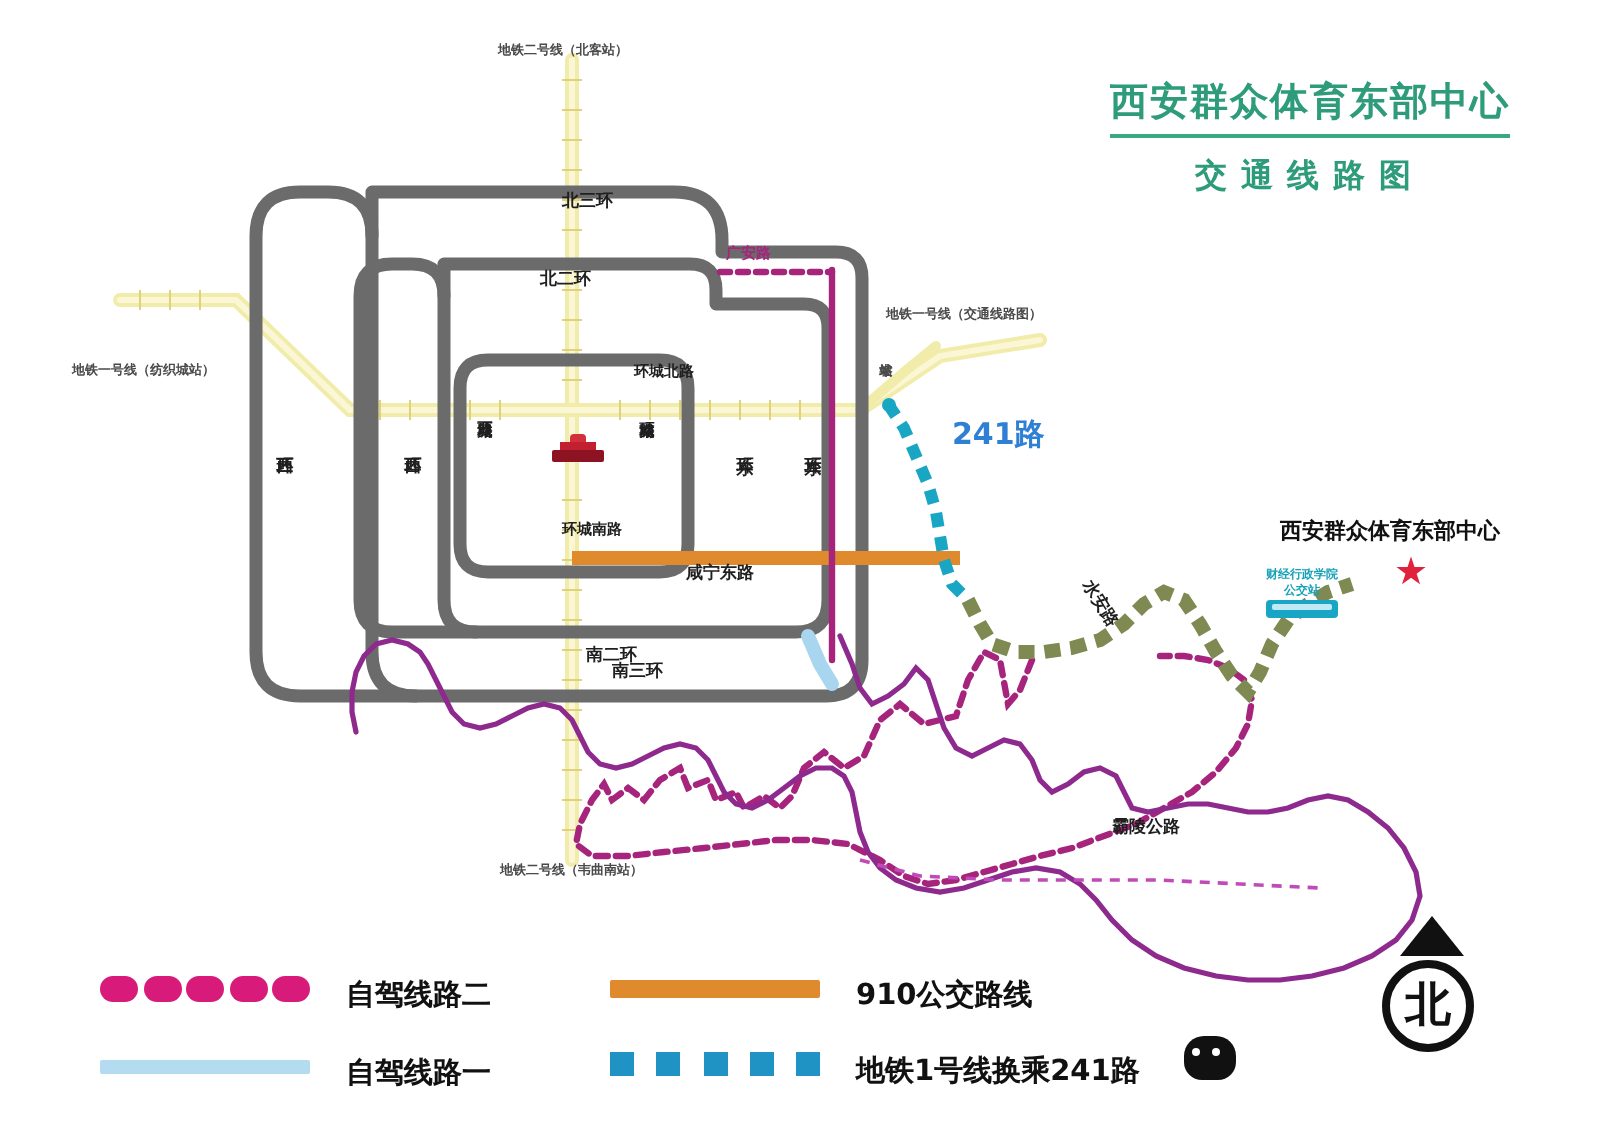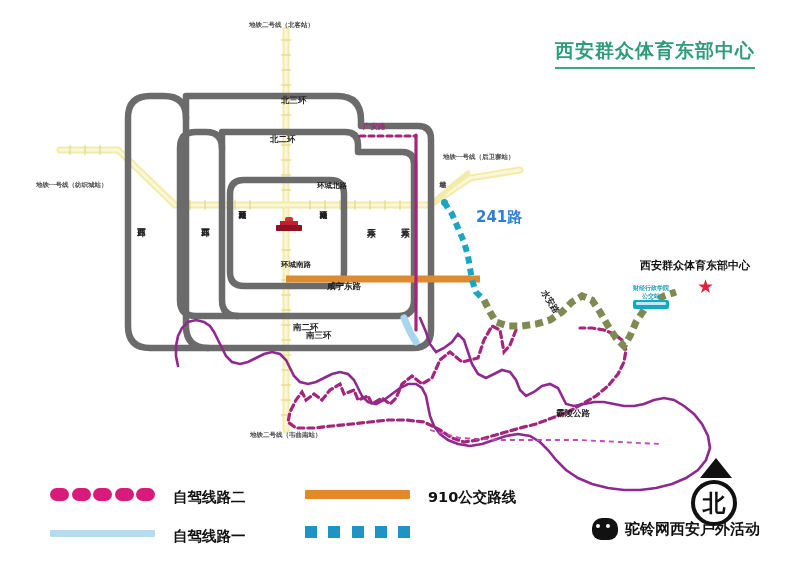--- a/index.html
+++ b/index.html
@@ -248,20 +248,21 @@
     </g>
 
     <g fill="none" stroke="#c04bb8" stroke-width="1.8">
       <path d="M430,430 L460,438 L500,440 L540,440 L580,440 L620,442 L660,444" stroke-dasharray="5 4"></path>
     </g>
 
   </svg>
 
   <div id="title-block">
     <div id="title-main">西安群众体育东部中心</div>
+    <div id="title-sub">交通线路图</div>
   </div>
 
   <div id="dest-label">西安群众体育东部中心</div>
   <div id="dest-star">★</div>
 
   <div id="busstop">
     <div class="t">财经行政学院</div>
     <div class="t">公交站</div>
     <div class="chip"></div>
   </div>
@@ -270,38 +271,38 @@
     <div class="top"></div>
       <div class="mid"></div>
       <div class="base"></div>
   </div>
   <div id="banpo-dot"></div>
 
   <div id="lbl-241">241路</div>
 
   <div class="lbl tiny" style="left:249px;top:21px;">地铁二号线（北客站）</div>
   <div class="lbl tiny" style="left:36px;top:137px;margin-top:44px;">地铁一号线（纺织城站）</div>
-  <div class="lbl tiny" style="left:443px;top:153px;">地铁一号线（后卫寨站）</div>
+  <div class="lbl tiny" style="left:443px;top:153px;">地铁一号线（交通线路图）</div>
   <div class="lbl tiny" style="left:250px;top:431px;">地铁二号线（韦曲南站）</div>
   <div class="lbl tiny vert" style="left:438px;top:176px;">半坡站</div>
 
   <div class="lbl roadlbl" style="left:281px;top:95px;">北三环</div>
   <div class="lbl roadlbl" style="left:270px;top:134px;">北二环</div>
   <div class="lbl roadlbl sm" style="left:281px;top:181px;margin-left:36px;">环城北路</div>
   <div class="lbl roadlbl sm vert" style="left:237px;top:205px;">环城西路</div>
   <div class="lbl roadlbl sm vert" style="left:318px;top:205px;">环城南路</div>
   <div class="lbl roadlbl sm" style="left:281px;top:260px;">环城南路</div>
   <div class="lbl roadlbl vert" style="left:136px;top:222px;">西三环</div>
   <div class="lbl roadlbl vert" style="left:200px;top:222px;">西二环</div>
   <div class="lbl roadlbl vert" style="left:366px;top:222px;">东二环</div>
   <div class="lbl roadlbl vert" style="left:400px;top:222px;">东三环</div>
   <div class="lbl roadlbl" style="left:293px;top:302px;margin-top:20px;">南二环</div>
   <div class="lbl roadlbl" style="left:293px;top:330px;margin-left:13px;">南三环</div>
   <div class="lbl roadlbl sm" style="left:363px;top:122px;color:#a6247c;">广安路</div>
-  <div class="lbl roadlbl" style="left:327px;top:281px;">咸宁东路</div>
+  <div class="lbl roadlbl" style="left:343px;top:281px;">咸宁东路</div>
   <div class="lbl roadlbl" style="left:548px;top:288px;transform:rotate(58deg);transform-origin:left top;">水安路</div>
   <div class="lbl roadlbl" style="left:556px;top:408px;">霸陵公路</div>
 
   <div id="legend">
 
     <div class="leg-row" style="left:10px;top:8px;">
       <div class="swatch">
         <div class="sw-dots">
             <i></i>
             <i></i>
@@ -330,28 +331,28 @@
     <div class="leg-row" style="left:265px;top:46px;">
       <div class="swatch">
         <div class="sw-squares">
             <i></i>
             <i></i>
             <i></i>
             <i></i>
             <i></i>
           </div>
       </div>
+      <div class="leg-text">地铁1号线换乘241路</div>
     </div>
 
   </div>
 
   <div id="compass">
     <div class="arrow"></div>
     <div class="ring"></div>
     <div class="n">北</div>
   </div>
 
   <div id="watermark">
     <div id="wm-icon"></div>
-    <div id="wm-text">驼铃网西安户外活动</div>
   </div>
 
 </div>
 
 </body></html>

